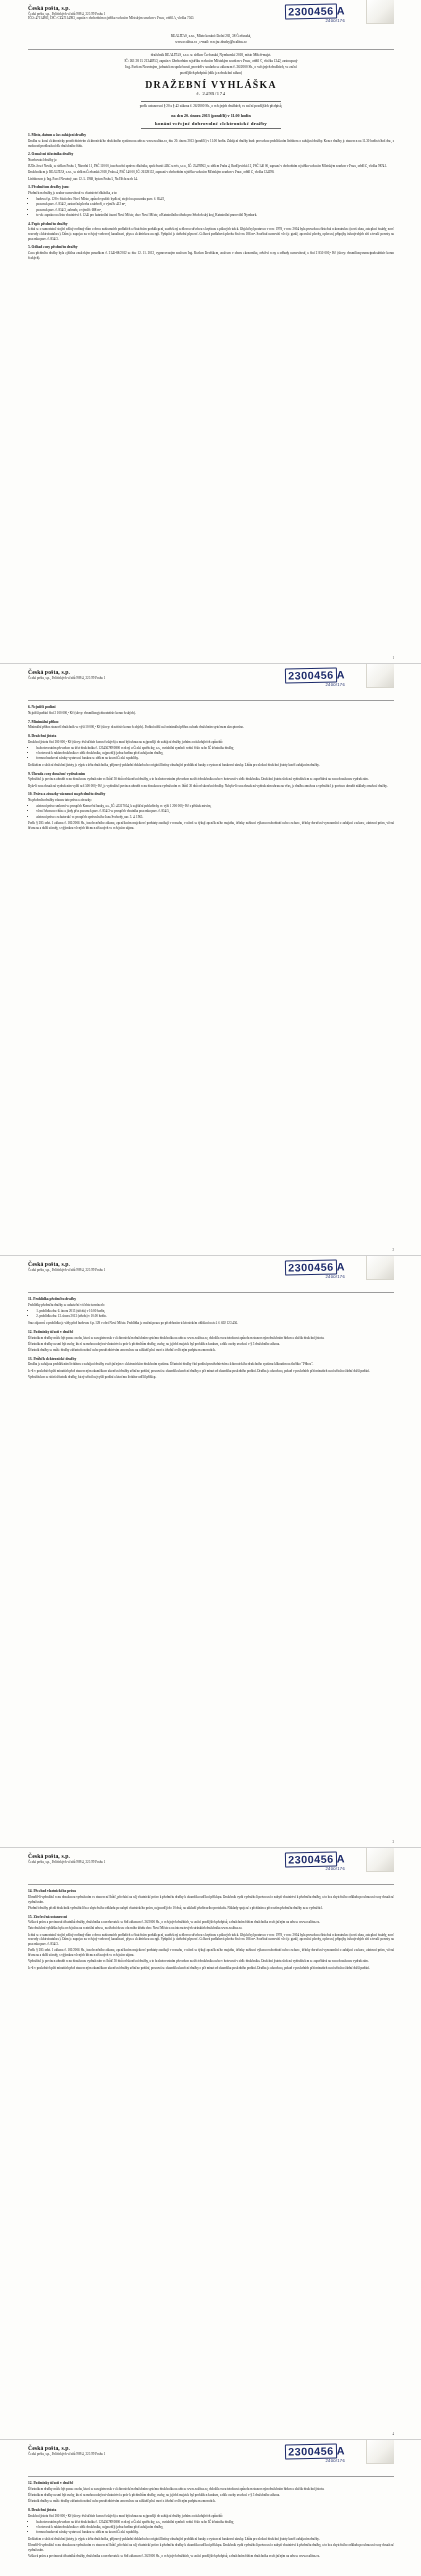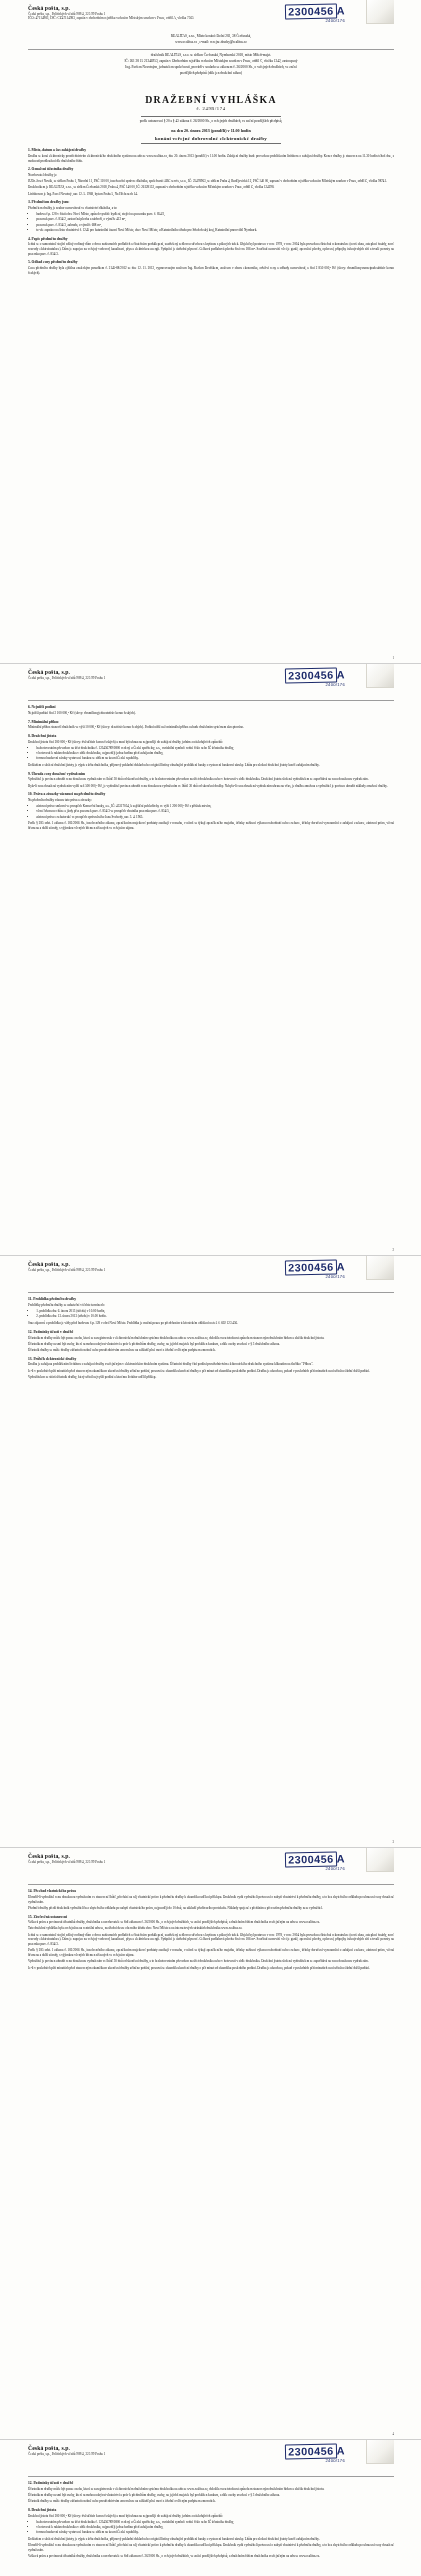--- a/index.html
+++ b/index.html
@@ -78,21 +78,21 @@
     border-left: 0.5px solid #d8d6cd;
     border-bottom: 0.5px solid #d8d6cd;
   }
 
   
   .doc-title {
     text-align: center;
     font-size: 9.8px;
     font-weight: bold;
     letter-spacing: 1.3px;
-    margin: 18px 0 1px;
+    margin: 3px 0 1px;
     font-family: "Liberation Serif", serif;
   }
   .doc-sub {
     text-align: center;
     font-size: 4.6px;
     letter-spacing: 0.6px;
     margin-bottom: 5.2px;
   }
   .center-line {
     text-align: center;

